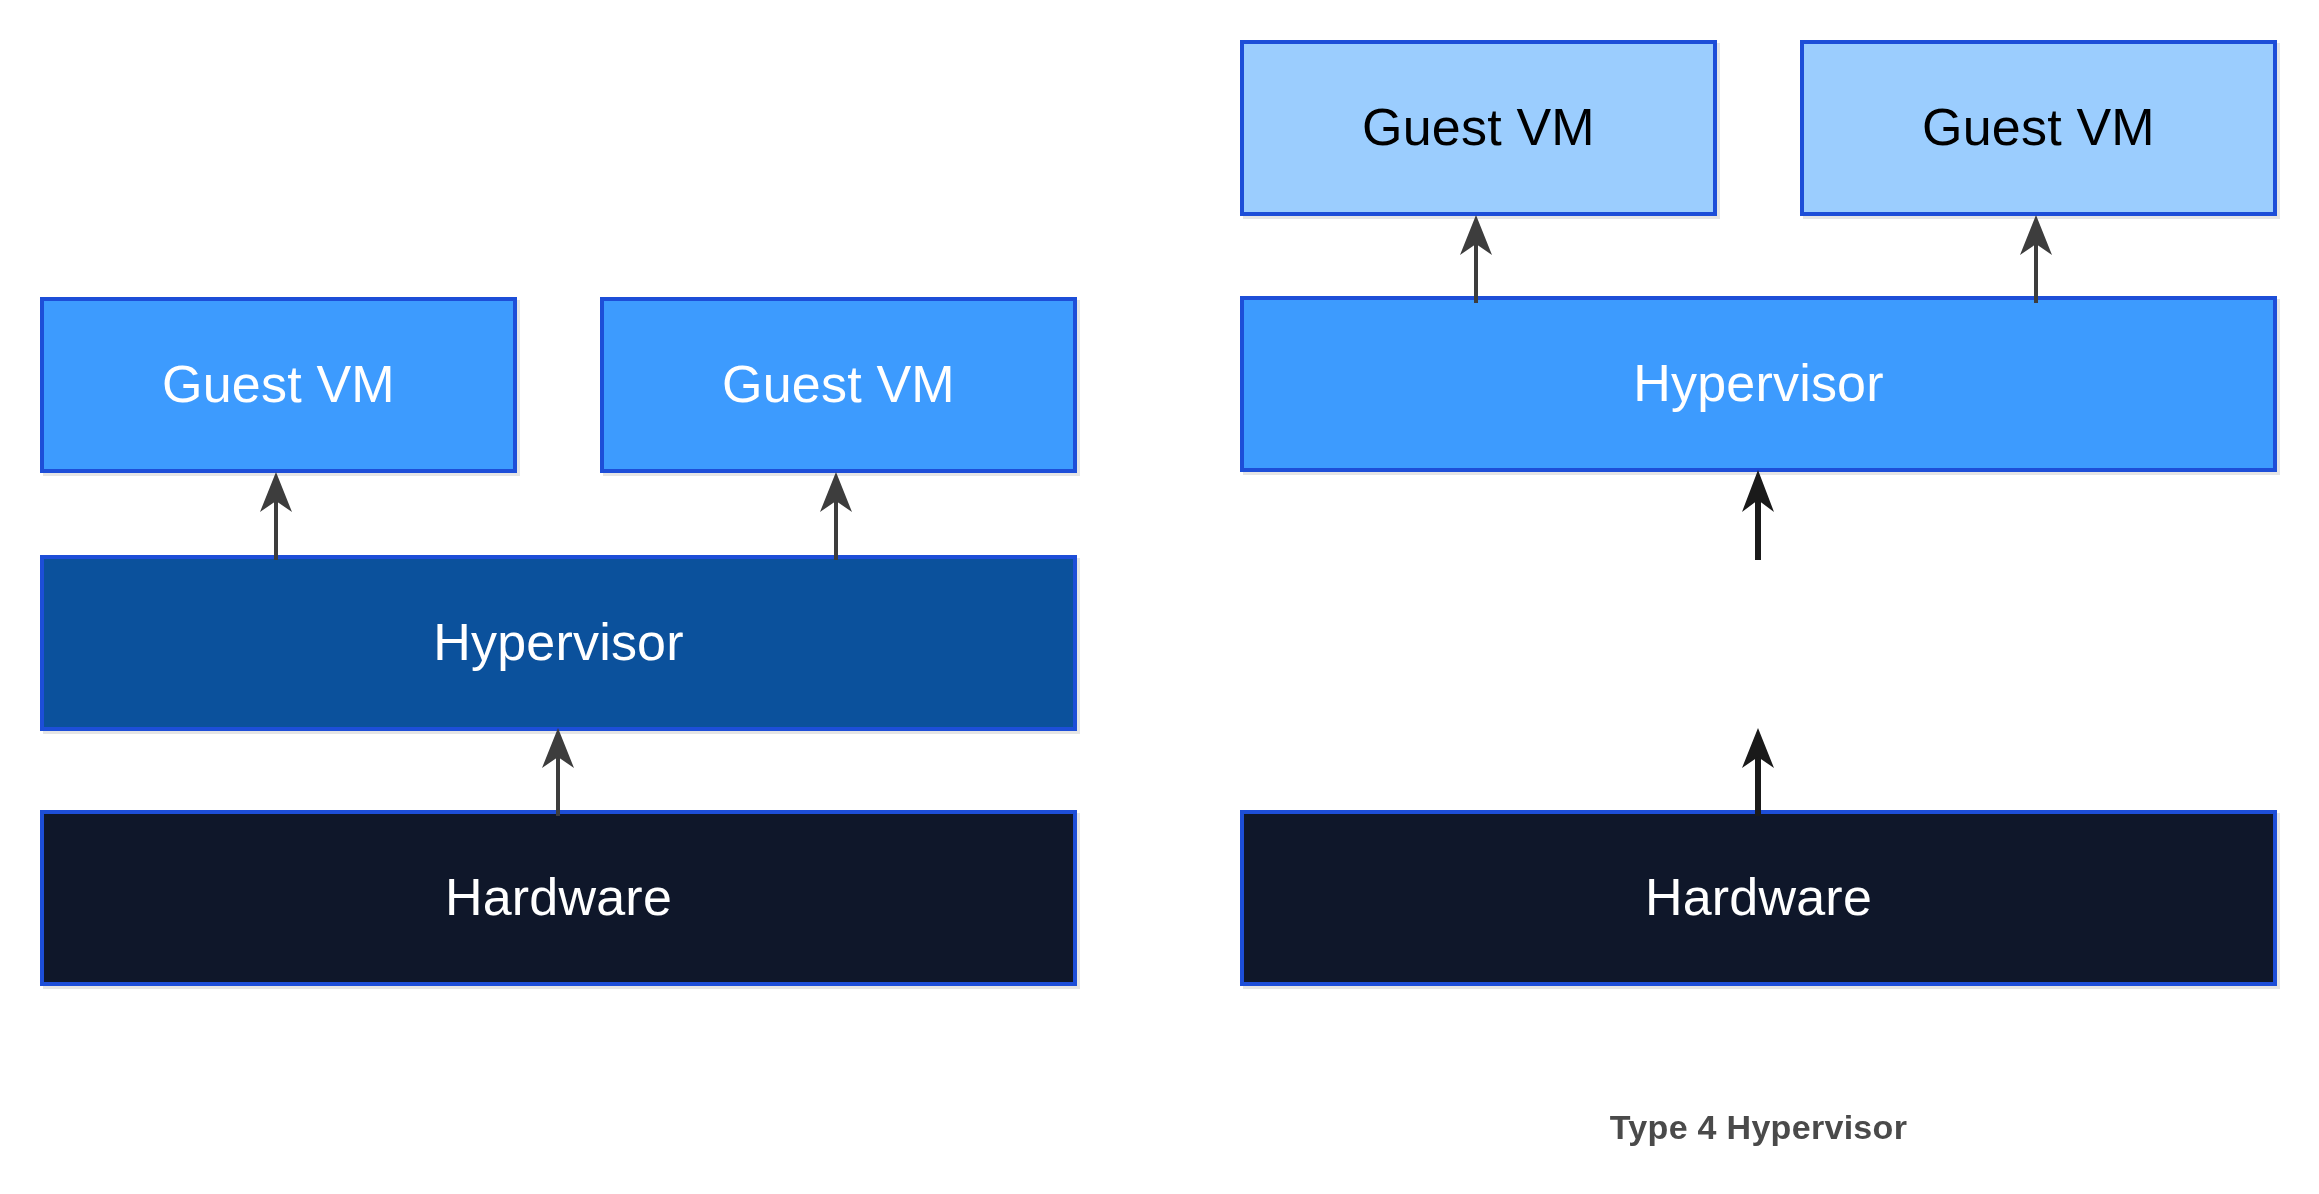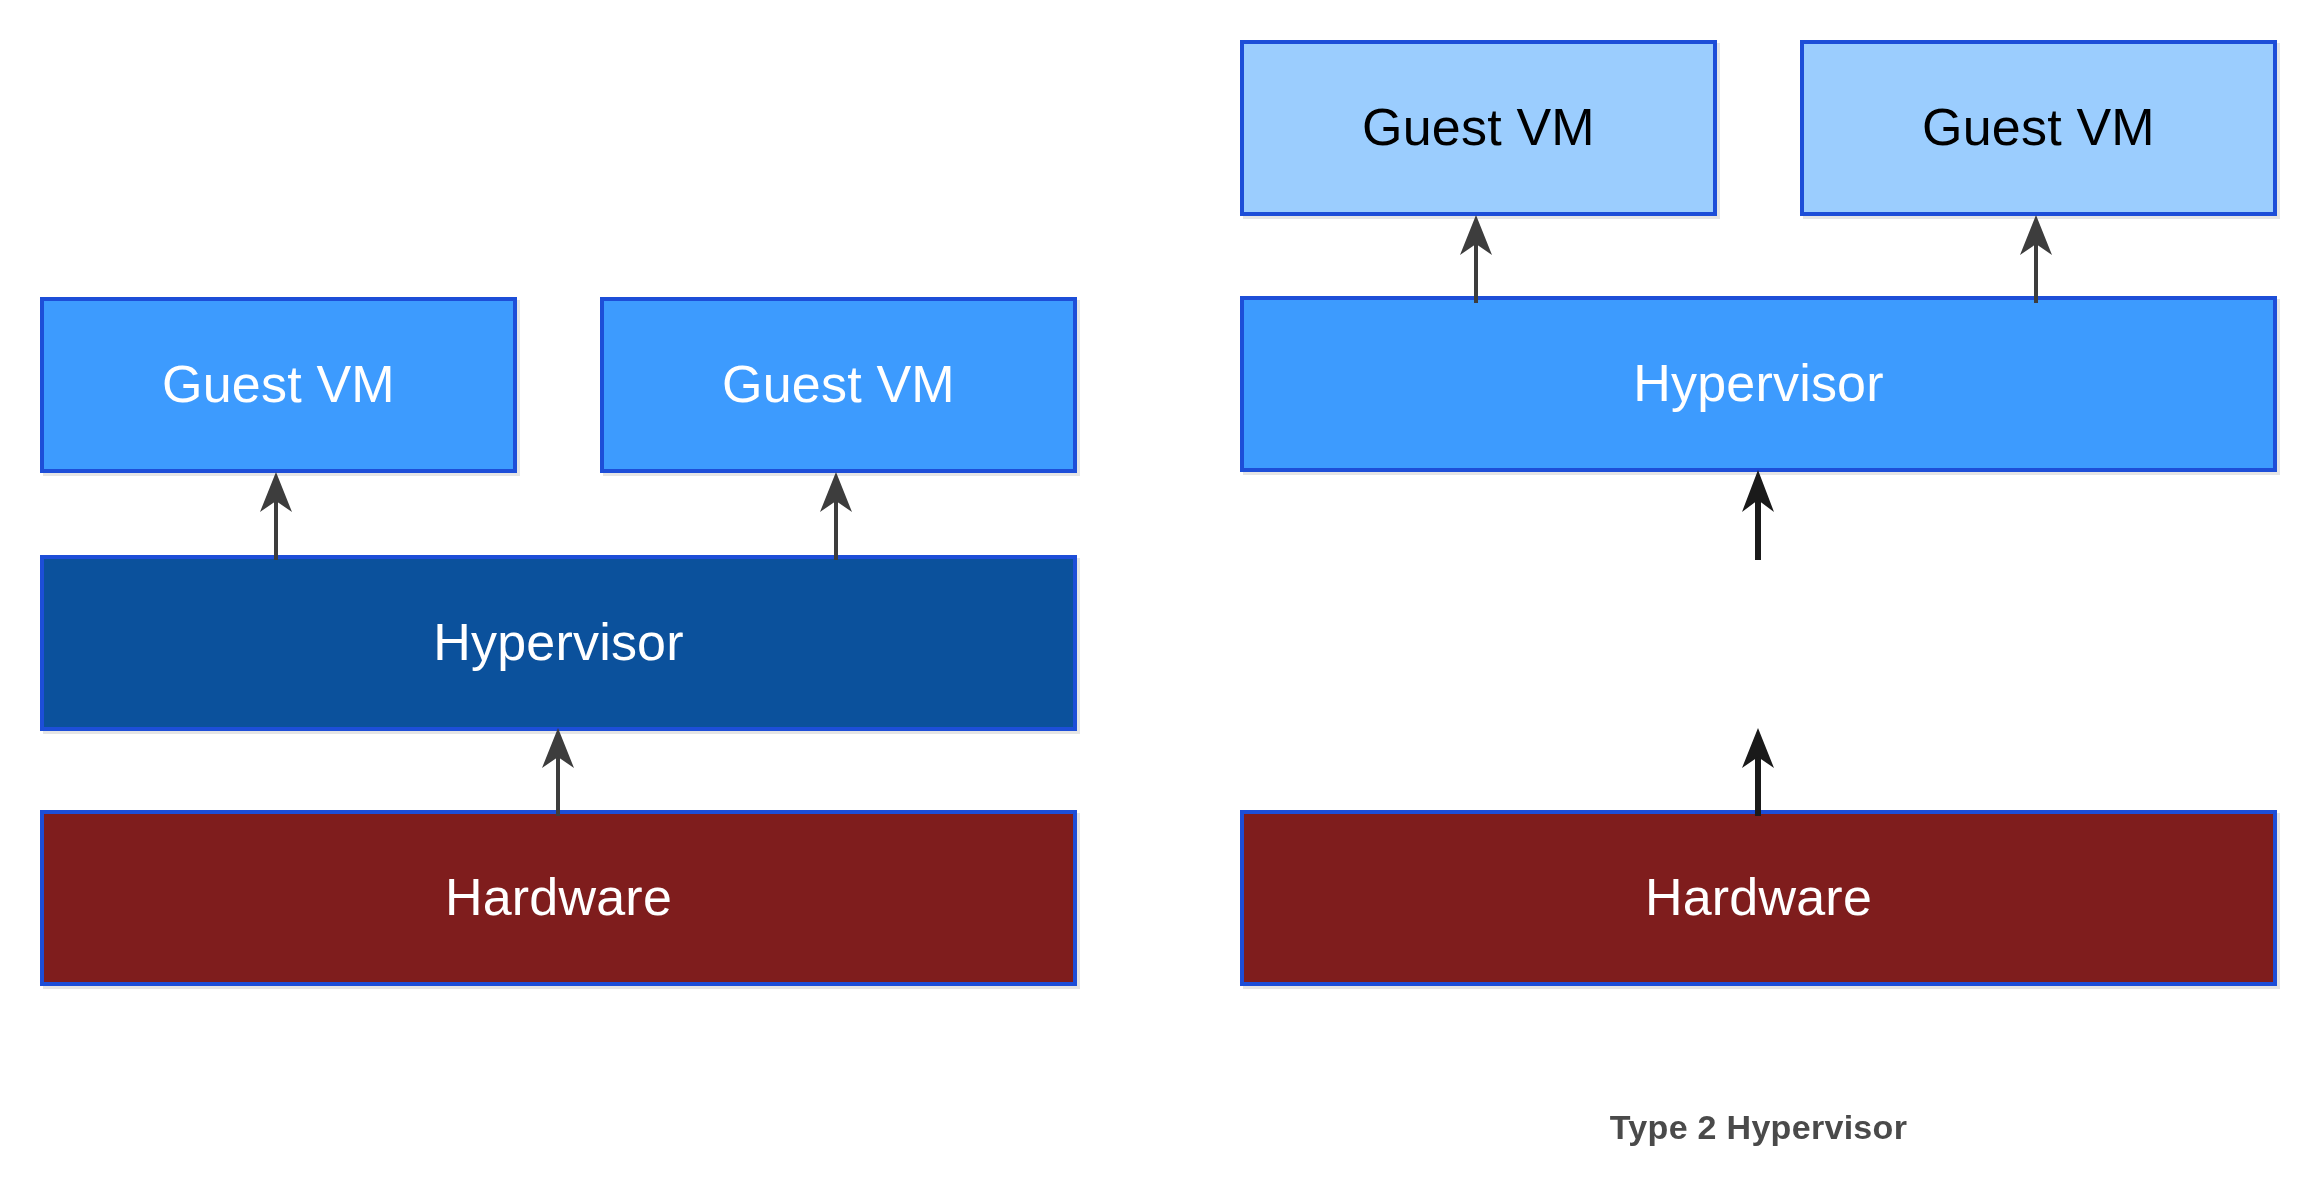--- a/index.html
+++ b/index.html
@@ -32,21 +32,21 @@
     letter-spacing: 0.2px;
     box-shadow: 3px 3px 0 rgba(0,0,0,0.10);
   }
   .node .node-label { display: block; }
 
   
   .fill-guest-mid   { background: #3D9BFE; color: #ffffff; }
   .fill-guest-light { background: #9BCDFE; color: #000000; }
   .fill-hyper-dark  { background: #0B519C; color: #ffffff; }
   .fill-hyper-mid   { background: #3D9BFE; color: #ffffff; }
-  .fill-hardware    { background: #7f1d1d; color: #ffffff; }
+  .fill-hardware    { background: #0f172a; color: #ffffff; }
 
   .arrow {
     position: absolute;
     overflow: visible;
   }
   .caption {
     position: absolute;
     font-size: 34px;
     font-weight: bold;
     color: #4A4A4A;
@@ -121,15 +121,15 @@
   <svg class="arrow" style="left:1736px; top:468px; width:44px; height:92px;" viewBox="0 0 44 92">
     <path d="M22 92 L22 18" stroke="#1A1A1A" stroke-width="6" fill="none"></path>
     <path d="M22 2 L38 44 L22 32 L6 44 Z" fill="#1A1A1A"></path>
   </svg>
 
   <svg class="arrow" style="left:1736px; top:726px; width:44px; height:90px;" viewBox="0 0 44 90">
     <path d="M22 90 L22 18" stroke="#1A1A1A" stroke-width="6" fill="none"></path>
     <path d="M22 2 L38 42 L22 31 L6 42 Z" fill="#1A1A1A"></path>
   </svg>
 
-  <div class="caption" style="left:1240px; top:1108px; width:1037px;">Type 2 Hypervisor</div>
+  <div class="caption" style="left:1240px; top:1108px; width:1037px;">Type 4 Hypervisor</div>
 
 </div>
 
 </body></html>

